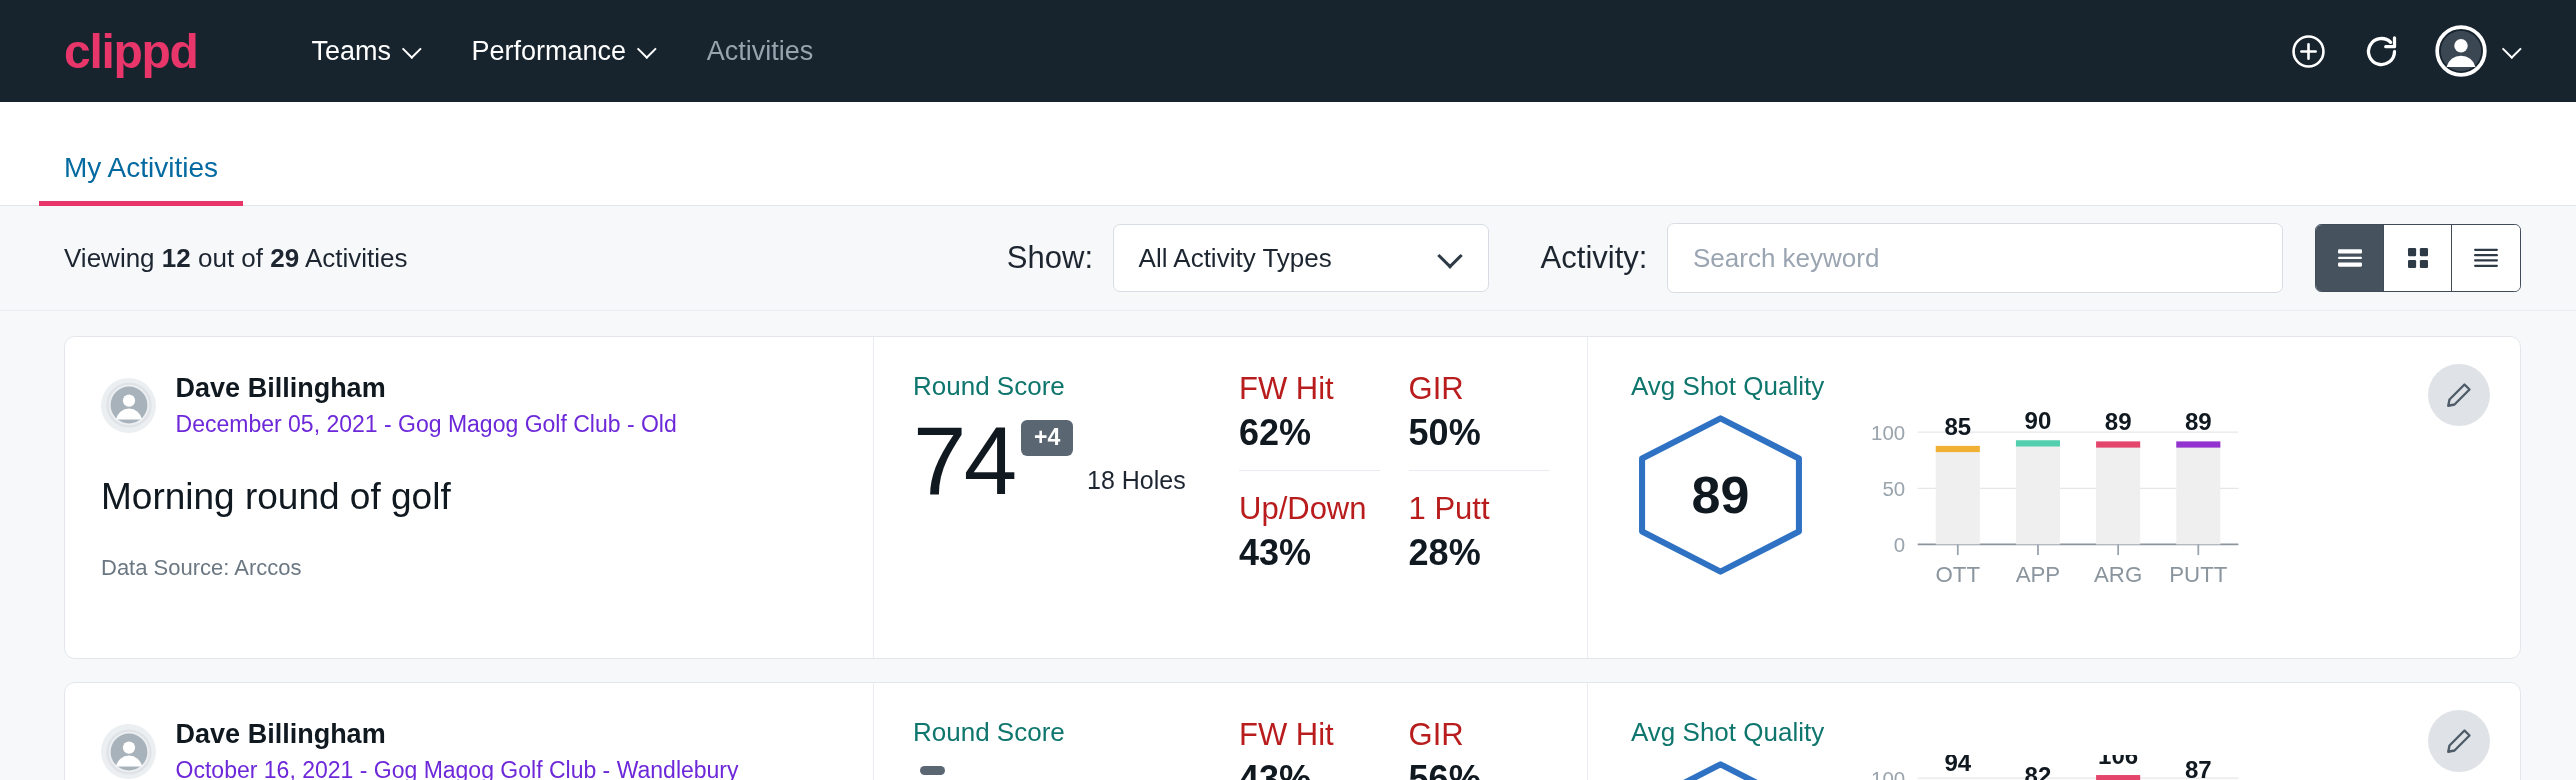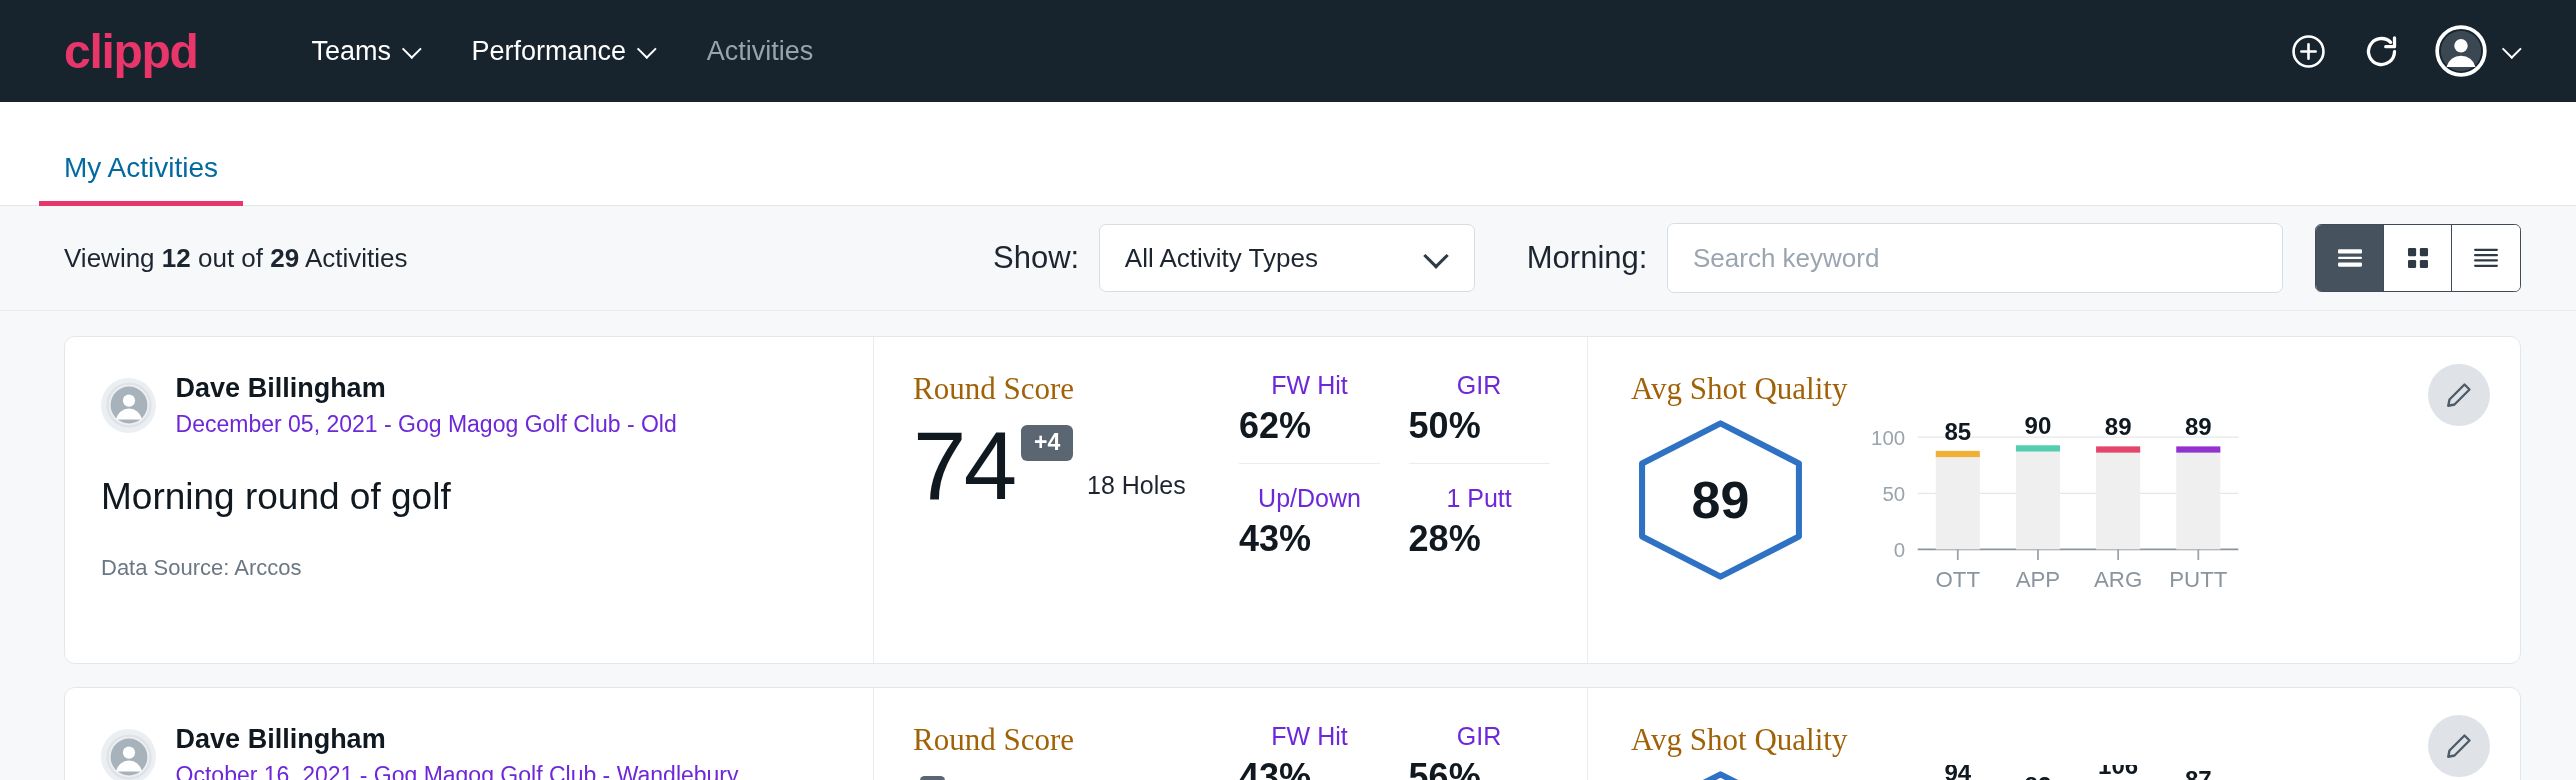--- a/index.html
+++ b/index.html
@@ -171,21 +171,21 @@
     margin-top: 36px;
   }
   .card-src { font-size: 22px; color: #6b7782; margin-top: 37px; }
 
   
   .col-score {
     width: 357px;
     border-left: 0.9px solid #e9edf1;
     padding-left: 39px;
   }
-  .sec-label { font-size: 31px; color: #a16207; font-family: Liberation Serif, serif; }
+  .sec-label { font-size: 26px; color: #0f766e; }
   .score-row { display: flex; align-items: flex-end; margin-top: 12.5px; }
   .score-big {
     font-size: 96px; font-weight: 400; color: #101820;
     line-height: 0.95; letter-spacing: -2.7px;
   }
   .badge {
     background: #5a6773; color: #ffffff;
     font-size: 23px; font-weight: 600;
     border-radius: 6.2px;
     padding: 4.5px 12.5px;
@@ -198,21 +198,21 @@
   
   .col-stats {
     width: 357px;
     padding-left: 9px;
   }
   .stats-grid {
     display: grid;
     grid-template-columns: 141px 141px;
     column-gap: 28.6px;
   }
-  .stat-label { font-size: 25px; color: #6d28d9; text-align: center; }
+  .stat-label { font-size: 31px; color: #b91c1c; }
   .stat-value { font-size: 36px; font-weight: 700; color: #101820; margin-top: 5.4px; }
   .stat-cell.top { padding-bottom: 16px; border-bottom: 0.9px solid #e9edf1; }
   .stat-cell.bot { padding-top: 19.6px; }
 
   
   .col-quality {
     flex: 1;
     border-left: 0.9px solid #e9edf1;
     padding-left: 43px;
     padding-right: 107px;
@@ -296,21 +296,21 @@
     <span>Activities</span>
   </div>
 
   <div class="toolbar-mid">
     <span class="lbl">Show:</span>
     <div class="select">
       <span class="v">All Activity Types</span>
       <span class="chev-md"></span>
     </div>
 
-    <span class="lbl">Morning:</span>
+    <span class="lbl">Activity:</span>
     <input class="search" type="text" placeholder="Search keyword" style="">
 
     <div class="viewtoggle">
       <div class="vt-btn active">
         <svg width="32" height="32" viewBox="0 0 24 24" fill="#ffffff">
           <rect x="3" y="5.5" width="18" height="3.2" rx="1"></rect>
           <rect x="3" y="11.0" width="18" height="1.8" rx="0.9"></rect>
           <rect x="3" y="15.3" width="18" height="3.2" rx="1"></rect>
         </svg>
       </div>

